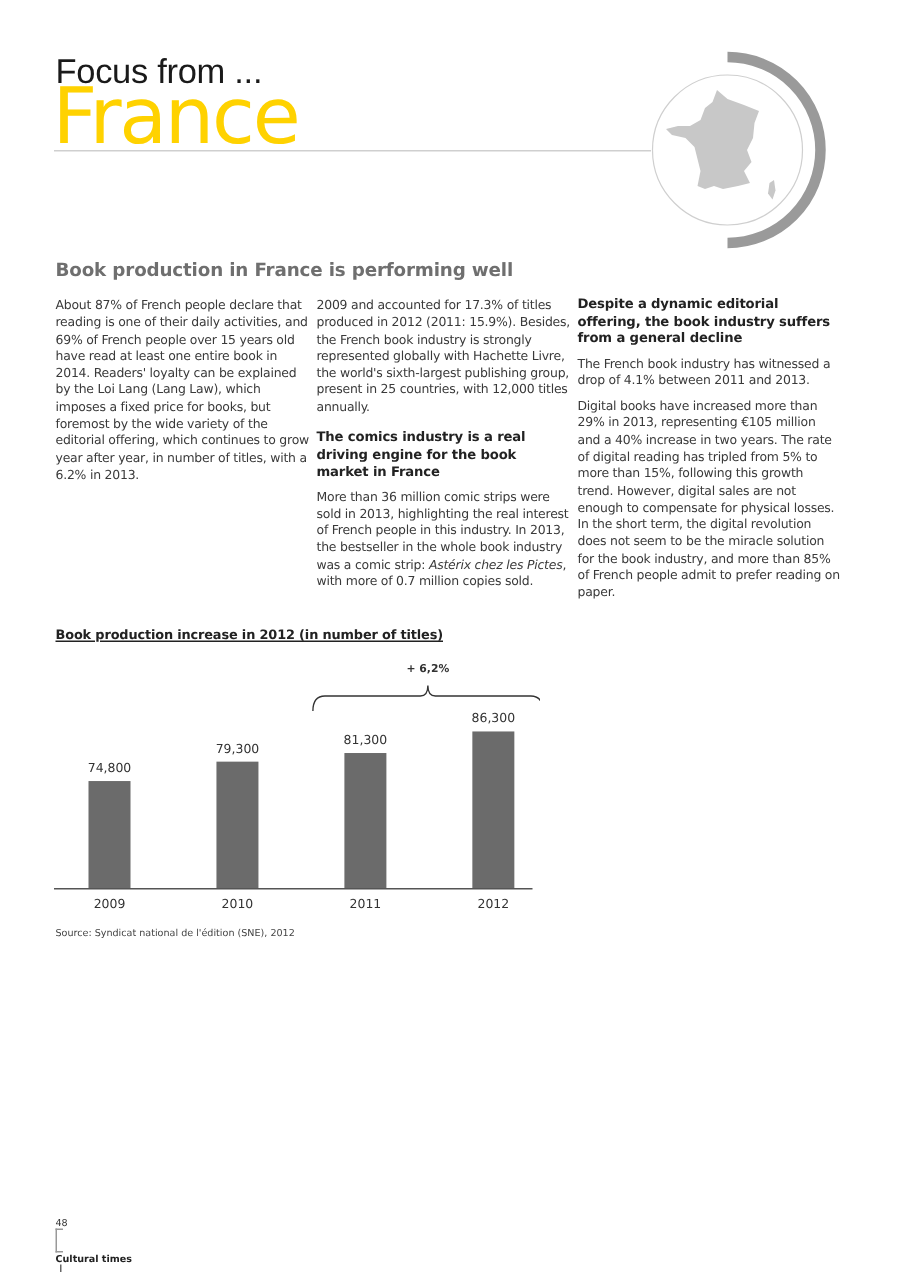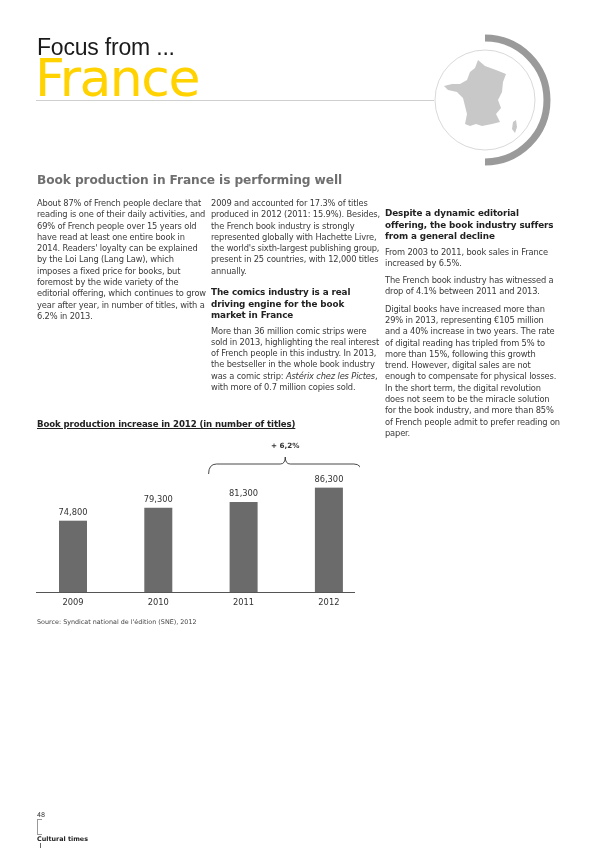--- a/index.html
+++ b/index.html
@@ -11,21 +11,21 @@
   .country { left: 35px; top: 54px; font-family: "DejaVu Sans", sans-serif;
              font-size: 52px; font-weight: 400; color: #ffd200; letter-spacing: -1.5px; line-height: 48px; }
   .rule { left: 36px; top: 100px; width: 398px; height: 1px; background: #cfcfcf; }
   .map-wrap { left: 430px; top: 30px; width: 140px; height: 140px; }
   .section-title { left: 37px; top: 173px; font-size: 12.2px; font-weight: bold; color: #6f6f6f; letter-spacing: -0.1px; }
   .col { font-size: 8.3px; line-height: 11.3px; color: #3a3a3a; letter-spacing: -0.15px; }
   .col h3 { font-size: 8.8px; line-height: 11.5px; font-weight: bold; color: #222; margin: 0 0 4px 0; letter-spacing: -0.1px; }
   .col p { margin: 0 0 6px 0; }
   .col1 { left: 37px; top: 198px; width: 172px; }
   .col2 { left: 211px; top: 198px; width: 170px; }
-  .col3 { left: 385px; top: 208px; width: 175px; }
+  .col3 { left: 385px; top: 198px; width: 175px; }
   .col2 h3 { margin-top: 10px; }
   em { font-style: italic; }
   .chart-title { left: 37px; top: 419px; font-size: 8.6px; font-weight: bold; color: #222; letter-spacing: -0.1px; text-decoration: underline; }
   .chart { left: 30px; top: 430px; width: 330px; height: 190px; }
   .chart text { font-family: "DejaVu Sans", sans-serif; }
   .source { left: 37px; top: 618px; font-size: 6.4px; color: #444; }
   .footer { left: 37px; top: 811px; font-size: 6.4px; color: #555; display: flex; align-items: flex-start; flex-direction: column; }
   .footer .pg { margin-right: 12px; color: #333; }
   .footer .bracket { display: inline-block; width: 4px; height: 14px; border-left: 1px solid #999;
                      border-top: 1px solid #999; border-bottom: 1px solid #999; margin-right: 3px; }
@@ -55,21 +55,20 @@
 </div>
 
 <div class="abs col col2">
   <p>2009 and accounted for 17.3% of titles produced in 2012 (2011: 15.9%). Besides, the French book industry is strongly represented globally with Hachette Livre, the world's sixth-largest publishing group, present in 25 countries, with 12,000 titles annually.</p>
   <h3>The comics industry is a real driving engine for the book market in France</h3>
   <p><span>More than 36 million comic strips were sold in 2013, highlighting the real interest of French people in this industry. In 2013, the bestseller in the whole book industry was a comic strip: </span><em>Astérix chez les Pictes</em><span>, with more of 0.7 million copies sold.</span></p>
 </div>
 
 <div class="abs col col3">
   <h3>Despite a dynamic editorial offering, the book industry suffers from a general decline</h3>
-  <p>From 2003 to 2011, book sales in France increased by 6.5%.</p>
   <p>The French book industry has witnessed a drop of 4.1% between 2011 and 2013.</p>
   <p>Digital books have increased more than 29% in 2013, representing €105 million and a 40% increase in two years. The rate of digital reading has tripled from 5% to more than 15%, following this growth trend. However, digital sales are not enough to compensate for physical losses. In the short term, the digital revolution does not seem to be the miracle solution for the book industry, and more than 85% of French people admit to prefer reading on paper.</p>
 </div>
 
 <div class="abs chart-title">Book production increase in 2012 (in number of titles)</div>
 
 <div class="abs chart">
   <svg id="chart-svg" width="330" height="190" viewBox="0 0 330 190">
       <rect x="29" y="90.7" width="28" height="71.3" fill="#6b6b6b"></rect>
       <text x="43" y="84.7" text-anchor="middle" font-size="8.3" fill="#333">74,800</text>

